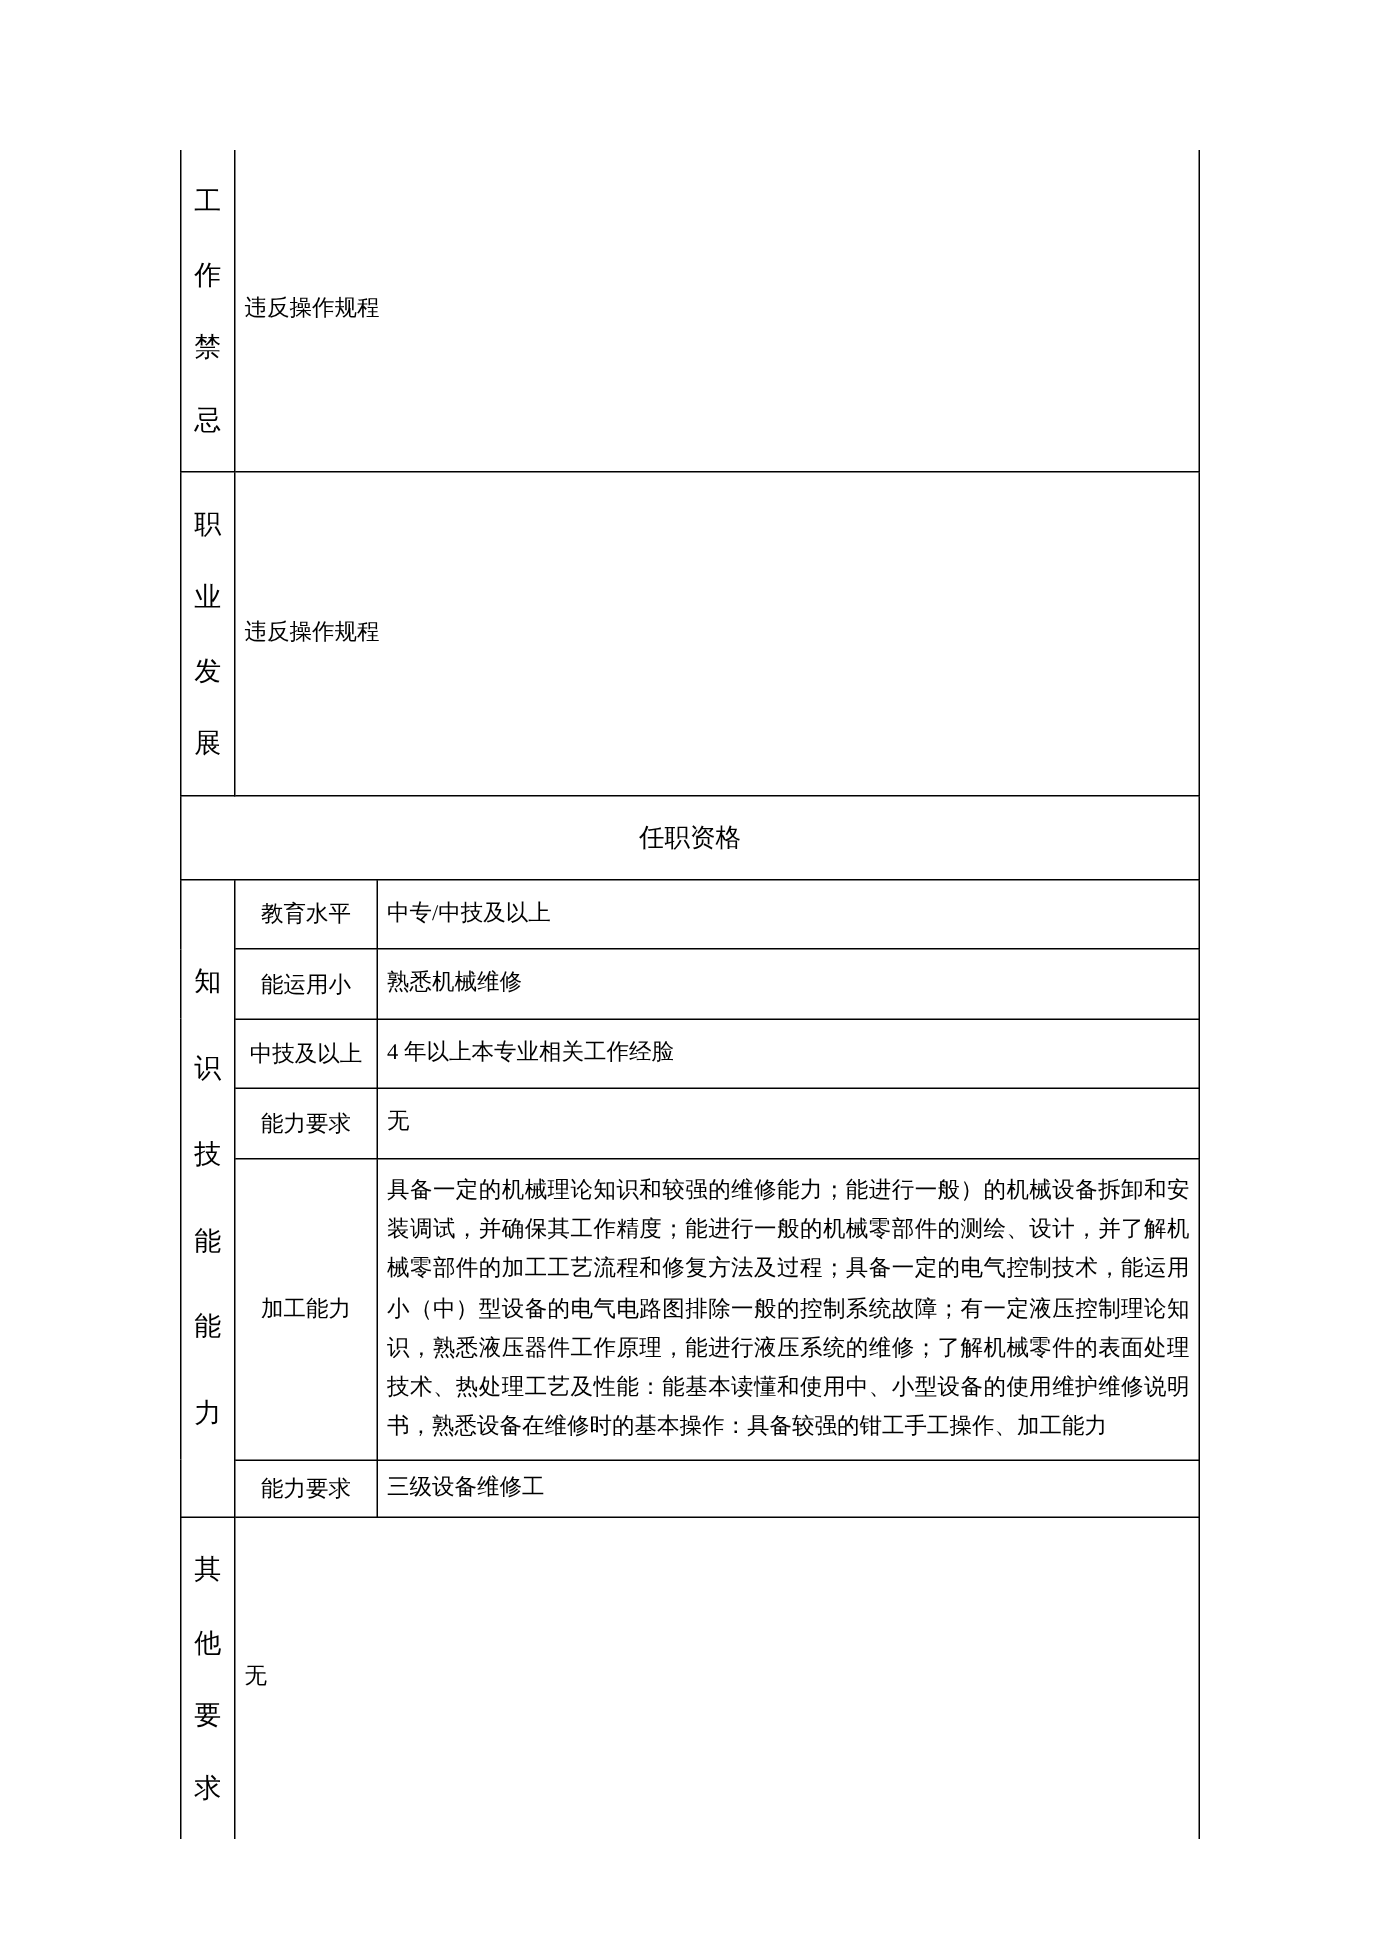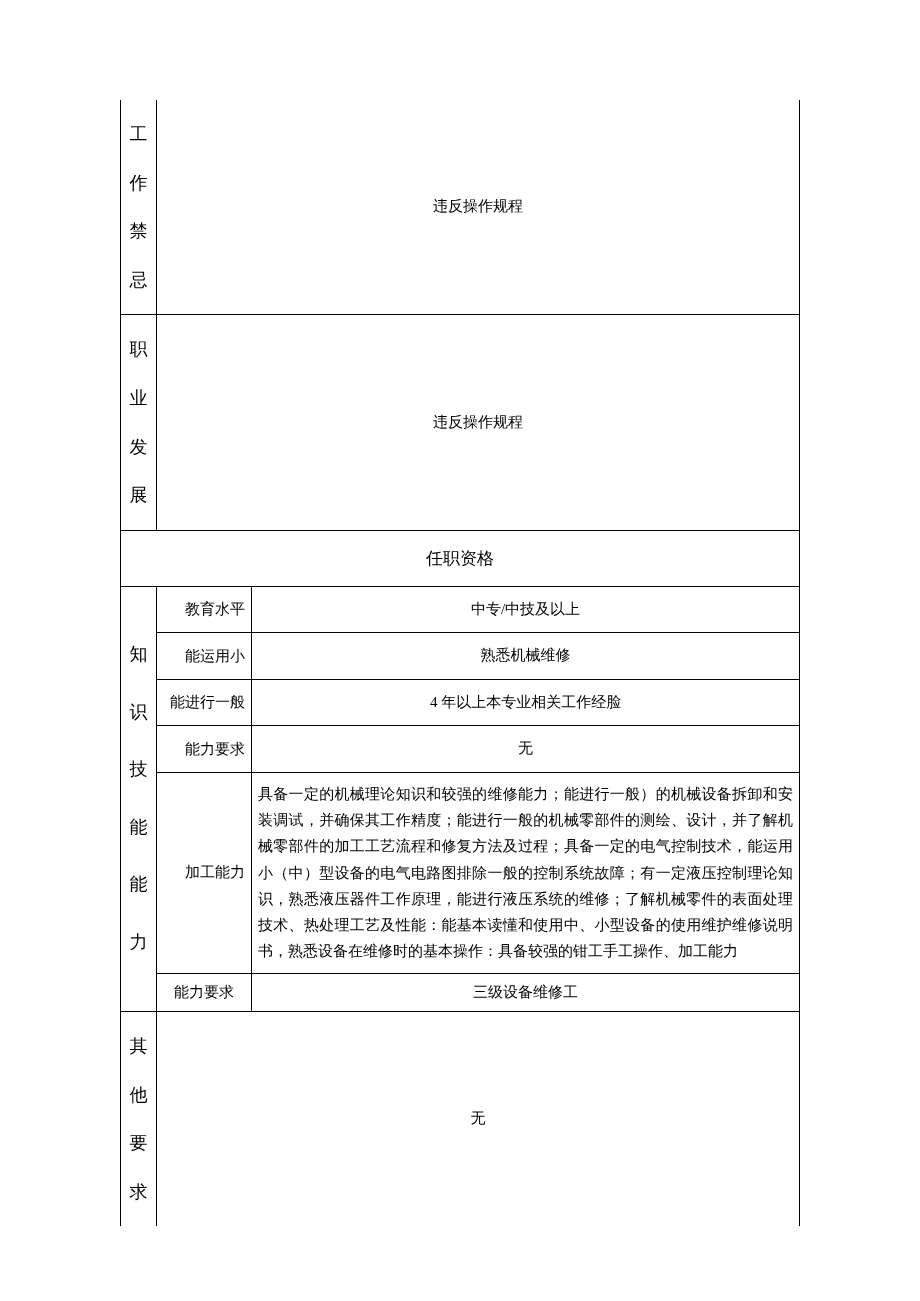--- a/index.html
+++ b/index.html
@@ -17,34 +17,34 @@
     }
     table {
       border-collapse: collapse;
       width: 100%;
       table-layout: fixed;
     }
     td {
       border: 1px solid #000;
       padding: 6px 4px;
       vertical-align: middle;
-      text-align: center;
+      text-align: left;
       word-wrap: break-word;
     }
     .col-vert-label {
       width: 36px;
       text-align: center;
       vertical-align: middle;
       font-size: 18px;
       line-height: 2.7;
       padding: 10px 2px;
     }
     .col-sub-label {
       width: 95px;
-      text-align: right;
+      text-align: center;
       font-size: 15px;
       padding: 10px 6px;
     }
     .section-header {
       text-align: center;
       font-size: 17px;
       font-weight: normal;
       padding: 16px 0;
       font-family: Liberation Mono, monospace;
     }
@@ -112,21 +112,21 @@
     <td class="col-sub-label">教育水平</td>
     <td class="content-cell">中专/中技及以上</td>
   </tr>
 
   <tr>
     <td class="col-sub-label">能运用小</td>
     <td class="content-cell">熟悉机械维修</td>
   </tr>
 
   <tr>
-    <td class="col-sub-label">能进行一般</td>
+    <td class="col-sub-label">中技及以上</td>
     <td class="content-cell">4 年以上本专业相关工作经脸</td>
   </tr>
 
   <tr>
     <td class="col-sub-label">能力要求</td>
     <td class="content-cell">无</td>
   </tr>
 
   <tr>
     <td class="col-sub-label">加工能力</td>

